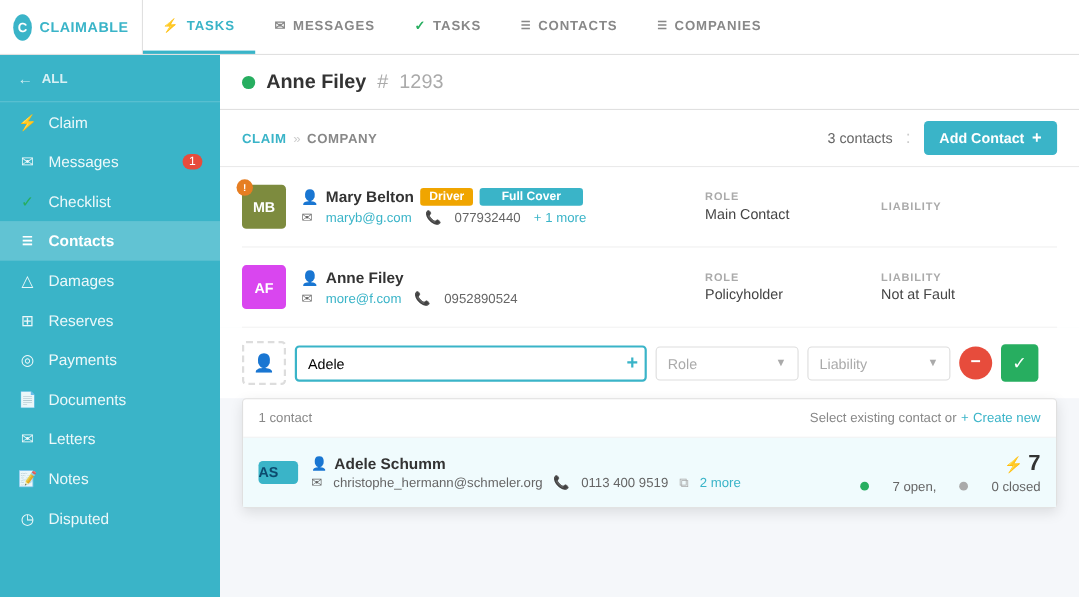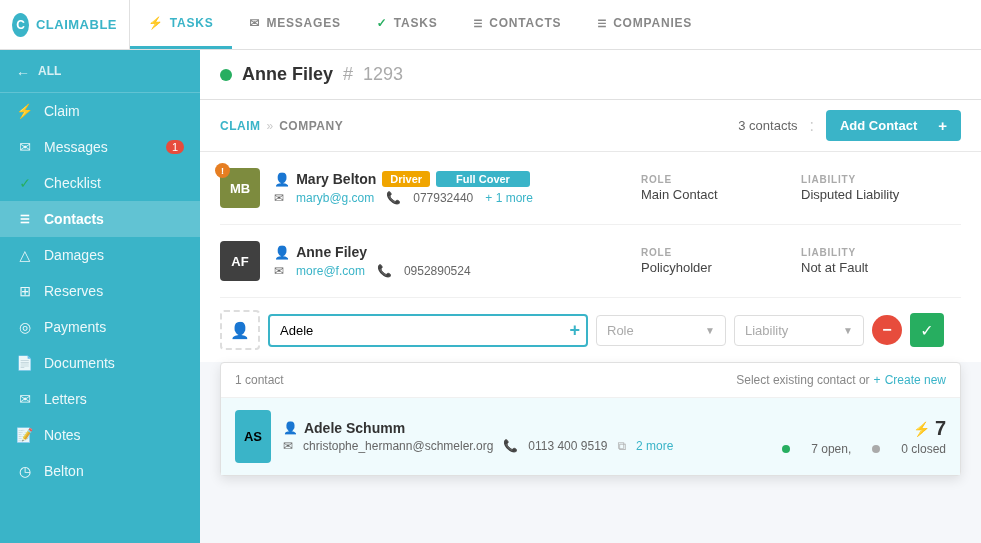--- a/index.html
+++ b/index.html
@@ -81,21 +81,21 @@
     <div style="padding:10px 16px;display:flex;align-items:center;gap:10px;font-size:14px;cursor:pointer;color:rgba(255,255,255,0.9);">
       <span style="width:18px;text-align:center;">✉</span>
       <span>Letters</span>
     </div>
     <div style="padding:10px 16px;display:flex;align-items:center;gap:10px;font-size:14px;cursor:pointer;color:rgba(255,255,255,0.9);">
       <span style="width:18px;text-align:center;">📝</span>
       <span>Notes</span>
     </div>
     <div style="padding:10px 16px;display:flex;align-items:center;gap:10px;font-size:14px;cursor:pointer;color:rgba(255,255,255,0.9);">
       <span style="width:18px;text-align:center;">◷</span>
-      <span>Belton</span>
+      <span>Disputed</span>
     </div>
   </div>
 
   <div style="flex:1;overflow:auto;background:#f5f7fa;">
 
     <div style="background:#fff;padding:14px 20px;display:flex;align-items:center;gap:10px;border-bottom:1px solid #e0e0e0;">
       <div style="width:12px;height:12px;border-radius:50%;background:#27ae60;flex-shrink:0;"></div>
       <span style="font-size:18px;font-weight:700;color:#333;">Anne Filey</span>
       <span style="font-size:18px;color:#aaa;">#</span>
       <span style="font-size:18px;color:#aaa;">1293</span>
@@ -103,21 +103,21 @@
 
     <div style="background:#fff;padding:10px 20px;display:flex;align-items:center;justify-content:space-between;border-bottom:1px solid #e8e8e8;">
       <div style="display:flex;align-items:center;gap:6px;font-size:12px;color:#888;">
         <span style="font-weight:700;text-transform:uppercase;letter-spacing:0.5px;color:#3ab4c8;cursor:pointer;">CLAIM</span>
         <span style="color:#ccc;">»</span>
         <span style="font-weight:700;text-transform:uppercase;letter-spacing:0.5px;cursor:pointer;">COMPANY</span>
       </div>
       <div style="display:flex;align-items:center;gap:12px;">
         <span style="font-size:13px;color:#666;">3 contacts</span>
         <span style="color:#ccc;">:</span>
-        <button style="background:#3ab4c8;color:#fff;border:none;padding:7px 14px;border-radius:4px;font-size:13px;font-weight:600;cursor:pointer;display:flex;align-items:center;gap:21px;">
+        <button style="background:#3ab4c8;color:#fff;border:none;padding:7px 14px;border-radius:4px;font-size:13px;font-weight:600;cursor:pointer;display:flex;align-items:center;gap:7px;">
           <span>Add Contact</span>
           <span style="font-size:15px;">+</span>
         </button>
       </div>
     </div>
 
     <div style="background:#fff;padding:0 20px;">
 
       <div style="display:flex;align-items:center;padding:16px 0;border-bottom:1px solid #f0f0f0;">
         <div style="width:40px;height:40px;border-radius:4px;background:#7d8b3e;display:flex;align-items:center;justify-content:center;font-weight:700;font-size:13px;color:#fff;flex-shrink:0;position:relative;">
@@ -138,26 +138,25 @@
             <span>077932440</span>
             <span style="color:#3ab4c8;cursor:pointer;">+ 1 more</span>
           </div>
         </div>
         <div style="width:160px;padding-left:20px;">
           <div style="font-size:10px;font-weight:700;color:#aaa;letter-spacing:0.8px;text-transform:uppercase;">ROLE</div>
           <div style="font-size:13px;color:#444;margin-top:2px;">Main Contact</div>
         </div>
         <div style="width:180px;padding-left:20px;">
           <div style="font-size:10px;font-weight:700;color:#aaa;letter-spacing:0.8px;text-transform:uppercase;">LIABILITY</div>
-          <div style="font-size:13px;color:#444;margin-top:2px;">Disputed Liability</div>
         </div>
       </div>
 
       <div style="display:flex;align-items:center;padding:16px 0;border-bottom:1px solid #f0f0f0;">
-        <div style="width:40px;height:40px;border-radius:4px;background:#404040;display:flex;align-items:center;justify-content:center;font-weight:700;font-size:13px;color:#fff;flex-shrink:0;">
+        <div style="width:40px;height:40px;border-radius:4px;background:#d946ef;display:flex;align-items:center;justify-content:center;font-weight:700;font-size:13px;color:#fff;flex-shrink:0;">
           <span>AF</span>
         </div>
         <div style="flex:1;margin-left:14px;">
           <div style="display:flex;align-items:center;gap:6px;">
             <span style="color:#666;font-size:13px;">👤</span>
             <span style="font-size:14px;font-weight:700;color:#333;cursor:pointer;">Anne Filey</span>
           </div>
           <div style="display:flex;align-items:center;gap:12px;font-size:12px;color:#666;margin-top:4px;">
             <span>✉</span>
             <span style="color:#3ab4c8;cursor:pointer;">more@f.com</span>
@@ -197,21 +196,21 @@
     <div style="background:#fff;border:1px solid #e0e0e0;border-radius:4px;margin:0 20px;box-shadow:0 4px 12px rgba(0,0,0,0.1);">
       <div style="padding:10px 14px;display:flex;justify-content:space-between;align-items:center;border-bottom:1px solid #f0f0f0;font-size:12px;color:#888;">
         <span>1 contact</span>
         <div style="display:flex;align-items:center;gap:4px;">
           <span>Select existing contact or</span>
           <span style="color:#3ab4c8;">+</span>
           <span style="color:#3ab4c8;cursor:pointer;">Create new</span>
         </div>
       </div>
       <div style="display:flex;align-items:center;padding:12px 14px;cursor:pointer;background:#f0fbfd;">
-        <div style="width:36px;height:53px;border-radius:4px;background:#3ab4c8;display:flex;align-items:center;justify-content:center;font-weight:700;font-size:13px;color:#000000;flex-shrink:0;">
+        <div style="width:36px;height:21px;border-radius:4px;background:#3ab4c8;display:flex;align-items:center;font-weight:700;font-size:13px;color:#0c4a6e;flex-shrink:0;">
           <span>AS</span>
         </div>
         <div style="flex:1;margin-left:12px;">
           <div style="display:flex;align-items:center;gap:6px;">
             <span style="color:#666;font-size:12px;">👤</span>
             <span style="font-size:14px;font-weight:700;color:#333;">Adele Schumm</span>
           </div>
           <div style="display:flex;align-items:center;gap:10px;font-size:12px;color:#666;margin-top:3px;">
             <span>✉</span>
             <span>christophe_hermann@schmeler.org</span>

